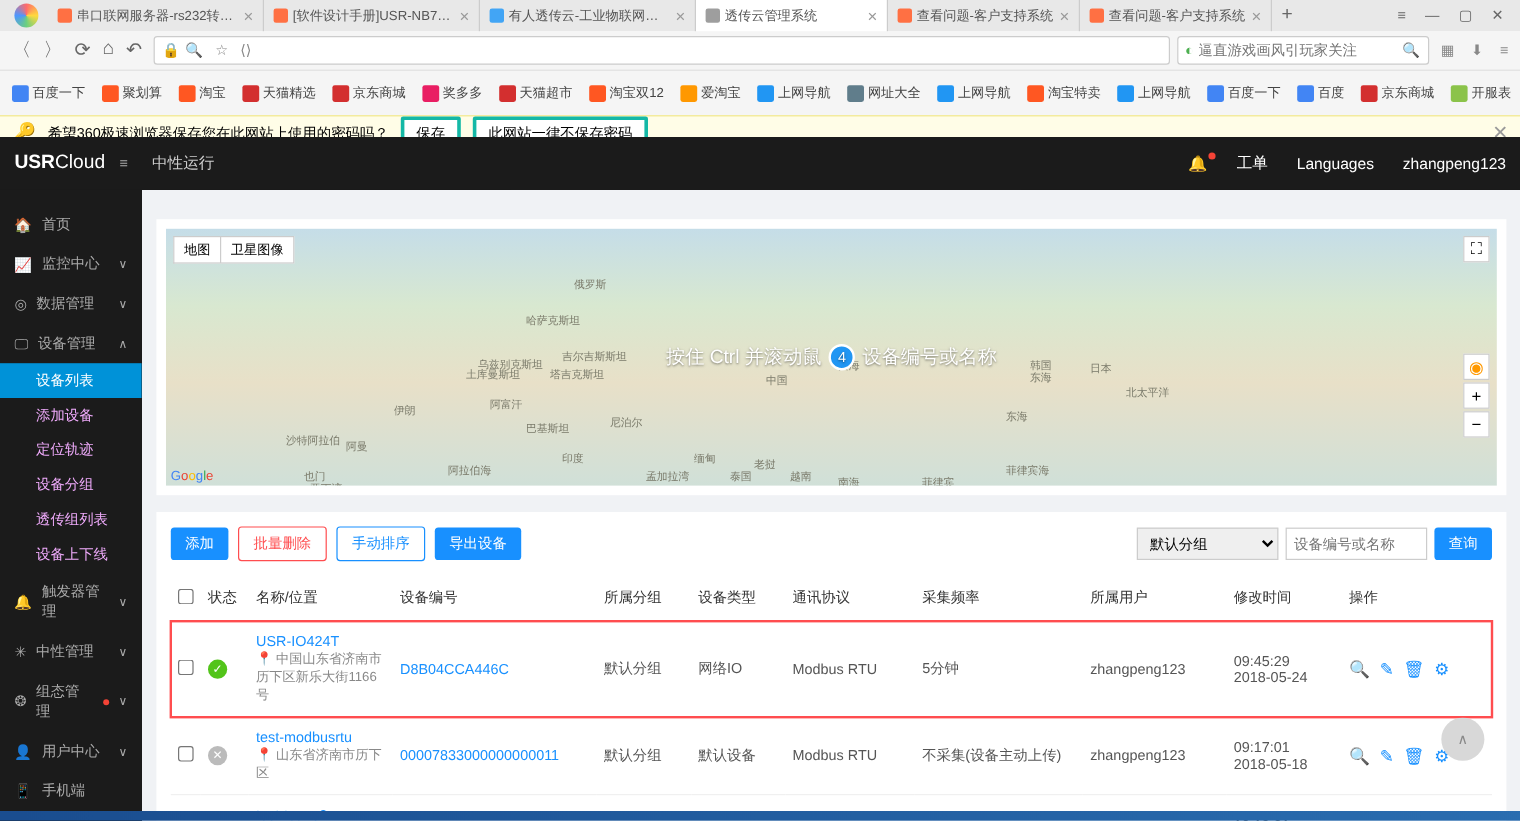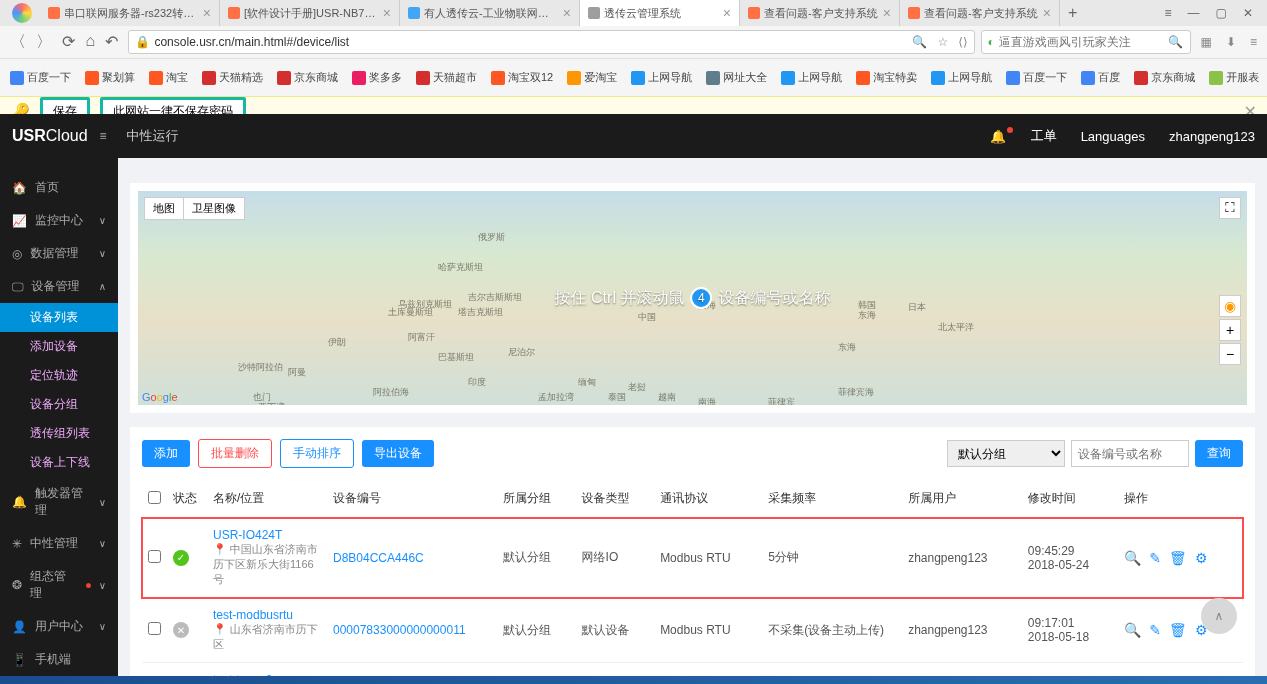--- a/index.html
+++ b/index.html
@@ -150,21 +150,20 @@
   <div class="addr-bar">
     <div class="nav-btns">
       <span>〈</span>
       <span>〉</span>
       <span>⟳</span>
       <span>⌂</span>
       <span>↶</span>
     </div>
     <div class="url-box">
       <span style="color:#888;margin-right:4px">🔒</span>
-      <input value="console.usr.cn/main.html#/device/list" style="">
       <span class="addr-icons">
         <span>🔍</span>
         <span>☆</span>
         <span>⟨⟩</span>
       </span>
     </div>
     <div class="search-box2">
       <span style="color:#4caf50;margin-right:4px">◐</span>
       <input placeholder="逼直游戏画风引玩家关注" style="">
       <span style="color:#888">🔍</span>
@@ -242,20 +241,21 @@
         <span class="bm-ico" style="background:#d32f2f"></span>
         <span>京东商城</span>
       </div>
       <div class="bm">
         <span class="bm-ico" style="background:#8bc34a"></span>
         <span>开服表</span>
       </div>
     </div>
   <div class="pw-bar">
     <span class="pw-key">🔑</span>
+    <span>希望360极速浏览器保存您在此网站上使用的密码吗？</span>
     <button class="pw-btn">保存</button>
     <button class="pw-btn">此网站一律不保存密码</button>
     <span class="pw-close">✕</span>
   </div>
 </div>
 
 <div class="app-header">
   <span class="brand">
     <span>USR</span><span class="thin">Cloud</span>
   </span>

